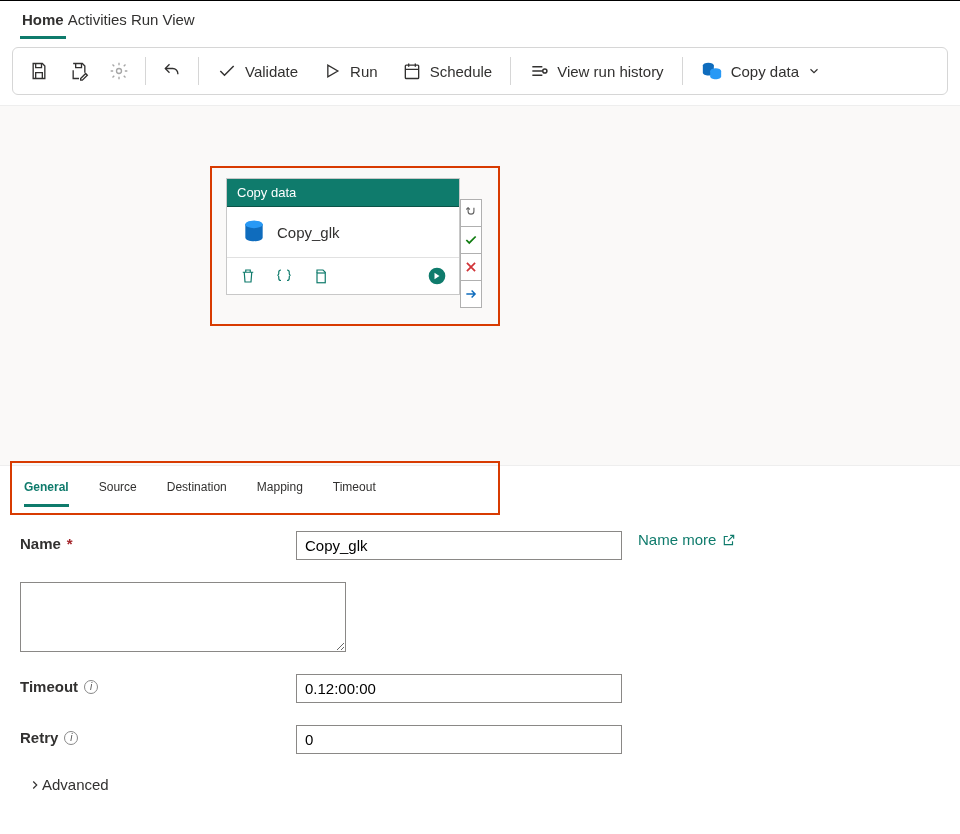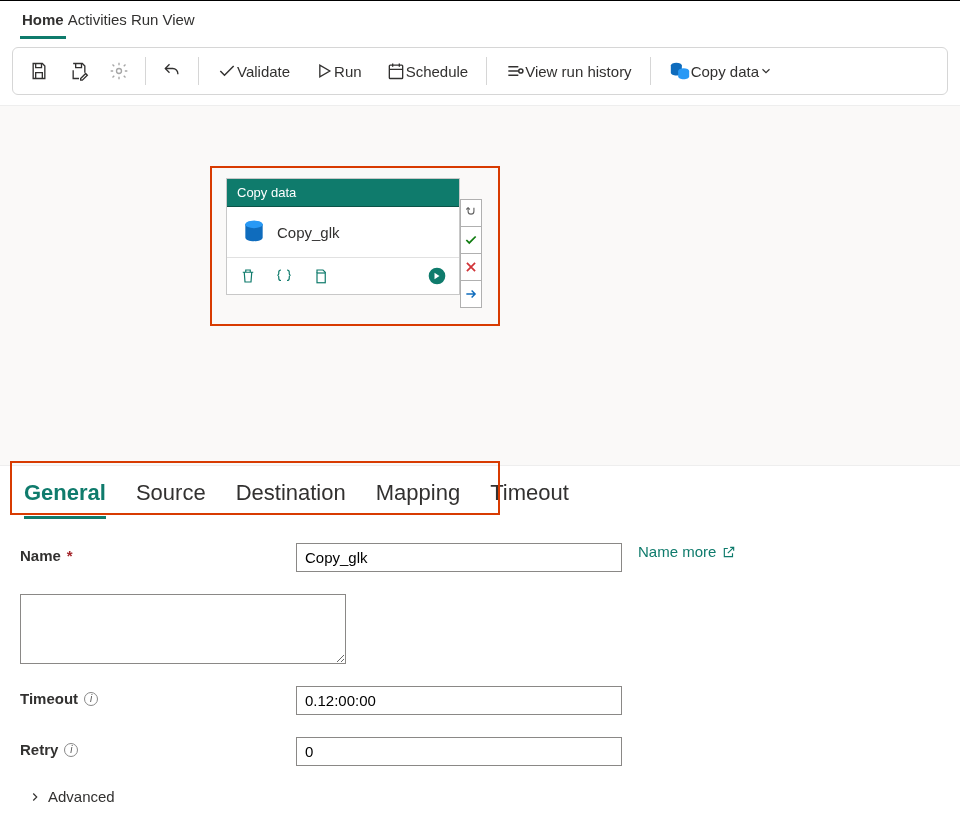--- a/index.html
+++ b/index.html
@@ -6,21 +6,21 @@
     body { width: 960px; height: 834px; background: #fff; color: #323130; overflow: hidden; }
 
     
     .top-tabs { display: flex; padding: 6px 20px 0 20px; border-top: 1px solid #000; }
     .top-tab { font-size: 15px; padding: 4px 2px 8px 2px; cursor: pointer; border-bottom: 3px solid transparent; }
     .top-tab.active { font-weight: 600; border-bottom: 3px solid #0f7b6c; }
 
     
     .ribbon-row { padding: 8px 12px 10px 12px; }
     .ribbon { display: flex; align-items: center; gap: 4px; border: 1px solid #d6d6d6; border-radius: 6px; padding: 4px 8px; background: #fff; }
-    .rbtn { display: inline-flex; align-items: center; padding: 8px 10px; cursor: pointer; border-radius: 4px; font-size: 15px; }
+    .rbtn { display: inline-flex; align-items: center; gap: 8px; padding: 8px 10px; cursor: pointer; border-radius: 4px; font-size: 15px; }
     .icon-only { padding: 8px; }
     .divider { width: 1px; height: 28px; background: #d6d6d6; margin: 0 4px; }
     .rbtn svg { width: 20px; height: 20px; }
     .copy-data-btn { color: #0f6cbd; }
     .copy-data-btn .db-icon { width: 22px; height: 22px; }
 
     
     .canvas { position: relative; height: 360px; background: #faf9f8; border-top: 1px solid #eee; }
     .selection { position: absolute; left: 210px; top: 60px; width: 290px; height: 160px; border: 2px solid #d83b01; }
 
@@ -34,34 +34,34 @@
     .mini-icon { width: 18px; height: 18px; stroke: #0f7b6c; fill: none; stroke-width: 1.6; }
 
     .anchor-col { position: absolute; left: 460px; top: 94px; width: 22px; }
     .anchor { width: 22px; height: 28px; border: 1px solid #b0b0b0; background: #fff; display: flex; align-items: center; justify-content: center; margin-top: -1px; }
     .anchor svg { width: 14px; height: 14px; }
 
     
     .prop-wrap { position: relative; }
     .prop-tabs-outline { position: absolute; left: 10px; top: -4px; width: 490px; height: 54px; border: 2px solid #d83b01; pointer-events: none; }
     .prop-tabs { display: flex; gap: 30px; padding: 14px 24px 0 24px; border-top: 1px solid #eee; }
-    .prop-tab { font-size: 22px; padding: 0 0 10px 0; cursor: pointer; border-bottom: 3px solid transparent; }
+    .prop-tab { font-size: 12px; padding: 0 0 10px 0; cursor: pointer; border-bottom: 3px solid transparent; }
     .prop-tab.active { font-weight: 600; color: #0f7b6c; border-bottom: 3px solid #0f7b6c; }
 
     
     .form { padding: 24px 20px 0 20px; }
     .row { display: flex; align-items: flex-start; margin-bottom: 22px; }
     .label { width: 276px; font-size: 15px; font-weight: 600; display: flex; align-items: center; gap: 6px; padding-top: 4px; }
     .label .req { color: #a4262c; }
     .field { display: flex; align-items: flex-start; gap: 16px; }
     input[type=text], textarea { width: 326px; border: 1px solid #8a8886; padding: 5px 8px; font-size: 15px; font-family: inherit; }
     textarea { height: 70px; resize: both; }
     .learn { color: #0f7b6c; display: inline-flex; align-items: center; gap: 6px; font-size: 15px; cursor: pointer; }
     .info-icon { width: 14px; height: 14px; border: 1px solid #888; border-radius: 50%; display: inline-flex; align-items: center; justify-content: center; font-size: 10px; color: #555; font-weight: normal; font-style: italic; }
-    .advanced { display: inline-flex; align-items: center; gap: 6px; font-size: 15px; cursor: pointer; margin-left: 8px; }
+    .advanced { display: inline-flex; align-items: center; font-size: 15px; cursor: pointer; margin-left: 8px; }
   </style>
 </head>
 <body>
 
 <div class="top-tabs">
   <div class="top-tab active">Home</div>
   <div class="top-tab">Activities</div>
   <div class="top-tab">Run</div>
   <div class="top-tab">View</div>
 </div>

